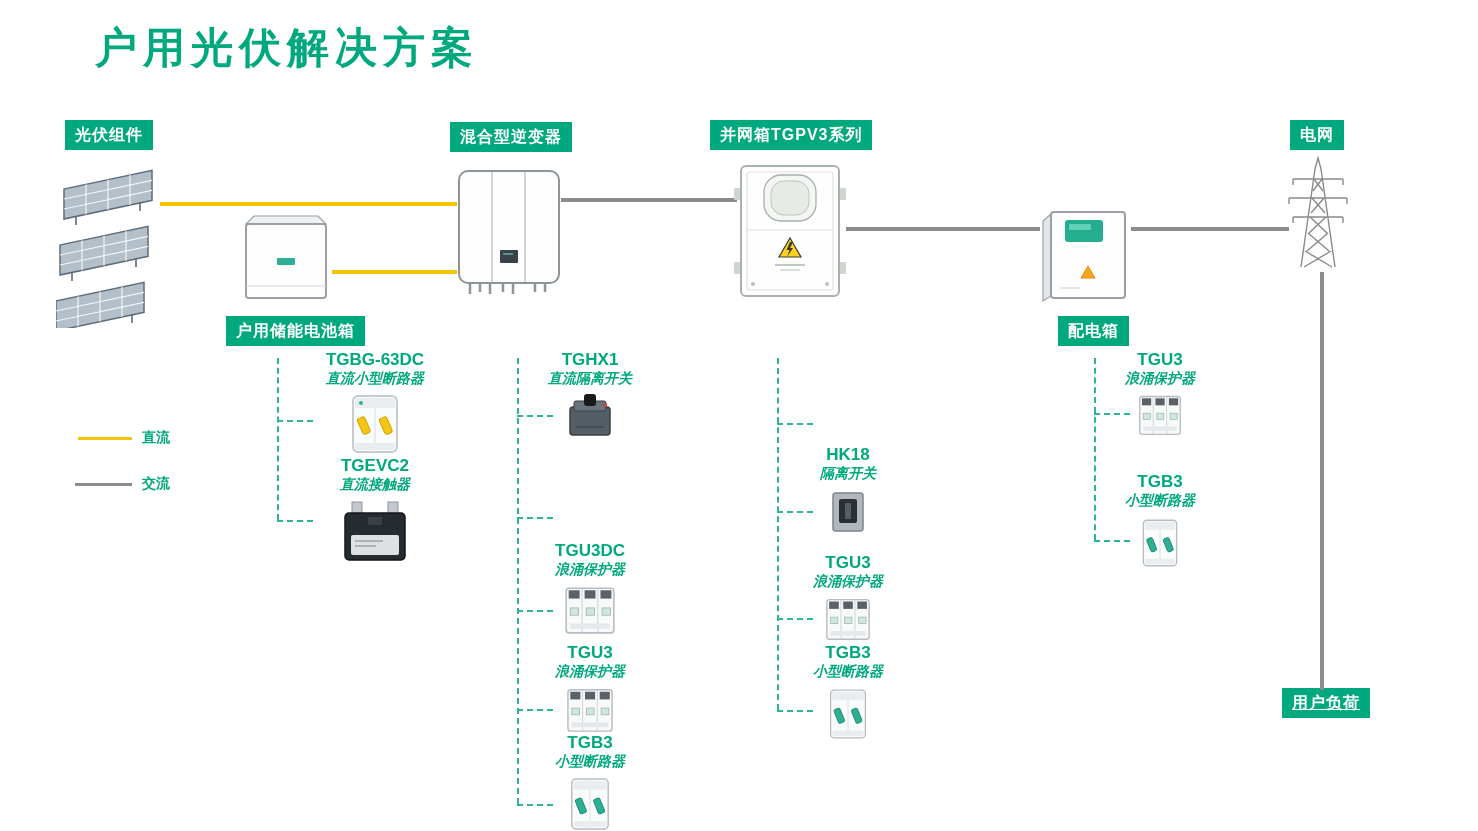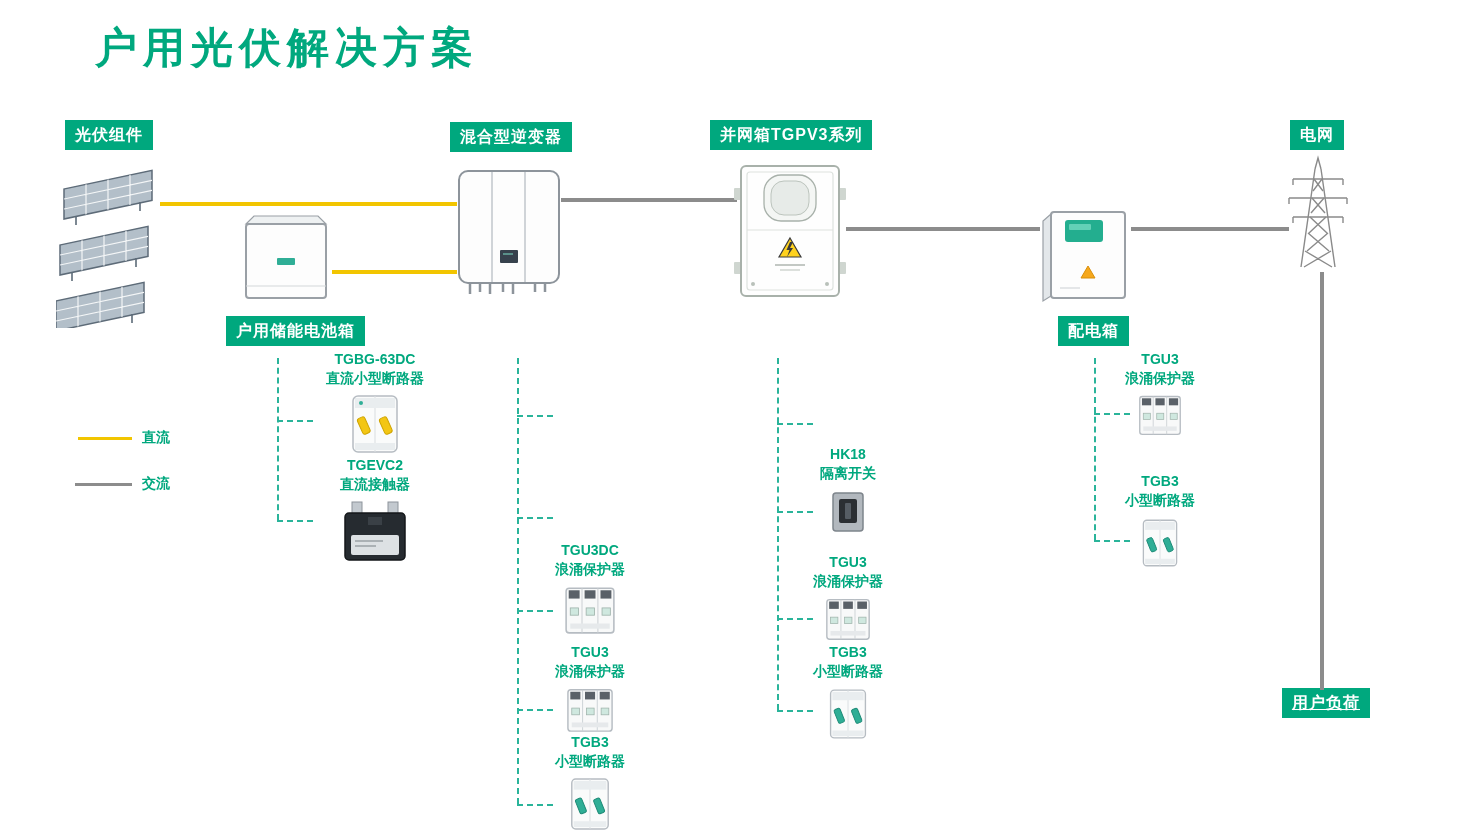--- a/index.html
+++ b/index.html
@@ -25,22 +25,22 @@
   .legend-line { position:absolute; height:3px; }
   .legend-label {
     position:absolute; font-size:14px; font-weight:700;
     color:var(--brand-green,#00A87E);
   }
 
   .tree-v { position:absolute; width:0; border-left:2px dashed #2AB49A; }
   .tree-h { position:absolute; height:0; border-top:2px dashed #2AB49A; }
 
   .comp { position:absolute; text-align:center; }
-  .comp-model { font-size:14px; font-weight:700; color:var(--brand-green,#00A87E); line-height:19px; }
-  .comp-desc  { font-size:14px; font-weight:700; color:var(--brand-green,#00A87E); line-height:18px; }
+  .comp-model { font-size:17px; font-weight:700; color:var(--brand-green,#00A87E); line-height:19px; }
+  .comp-desc  { font-size:14px; font-weight:700; color:var(--brand-green,#00A87E); line-height:18px;font-style:italic; }
   .comp-img { margin-top:6px; line-height:0; }
 
   .illus { position:absolute; line-height:0; }
   .hidden-defs { position:absolute; width:0; height:0; overflow:hidden; }
 </style>
 </head>
 <body>
 
 <svg class="hidden-defs" aria-hidden="true">
   <defs>
@@ -261,20 +261,27 @@
         </svg></div>
   </div>
   <div class="comp" style="left:313px;top:456px;width:124px;">
     <div class="comp-model">TGEVC2</div>
     <div class="comp-desc">直流接触器</div>
     <div class="comp-img"><svg width="74" height="64">
           <use href="#sym-contactor"></use>
         </svg></div>
   </div>
 
+  <div class="comp" style="left:528px;top:350px;width:124px;">
+    <div class="comp-model">TGHX1</div>
+    <div class="comp-desc">直流隔离开关</div>
+    <div class="comp-img"><svg width="56" height="46">
+          <use href="#sym-isolator"></use>
+        </svg></div>
+  </div>
   <div class="comp" style="left:528px;top:541px;width:124px;">
     <div class="comp-model">TGU3DC</div>
     <div class="comp-desc">浪涌保护器</div>
     <div class="comp-img"><svg width="54" height="52">
           <use href="#sym-surge"></use>
         </svg></div>
   </div>
   <div class="comp" style="left:528px;top:643px;width:124px;">
     <div class="comp-model">TGU3</div>
     <div class="comp-desc">浪涌保护器</div>

